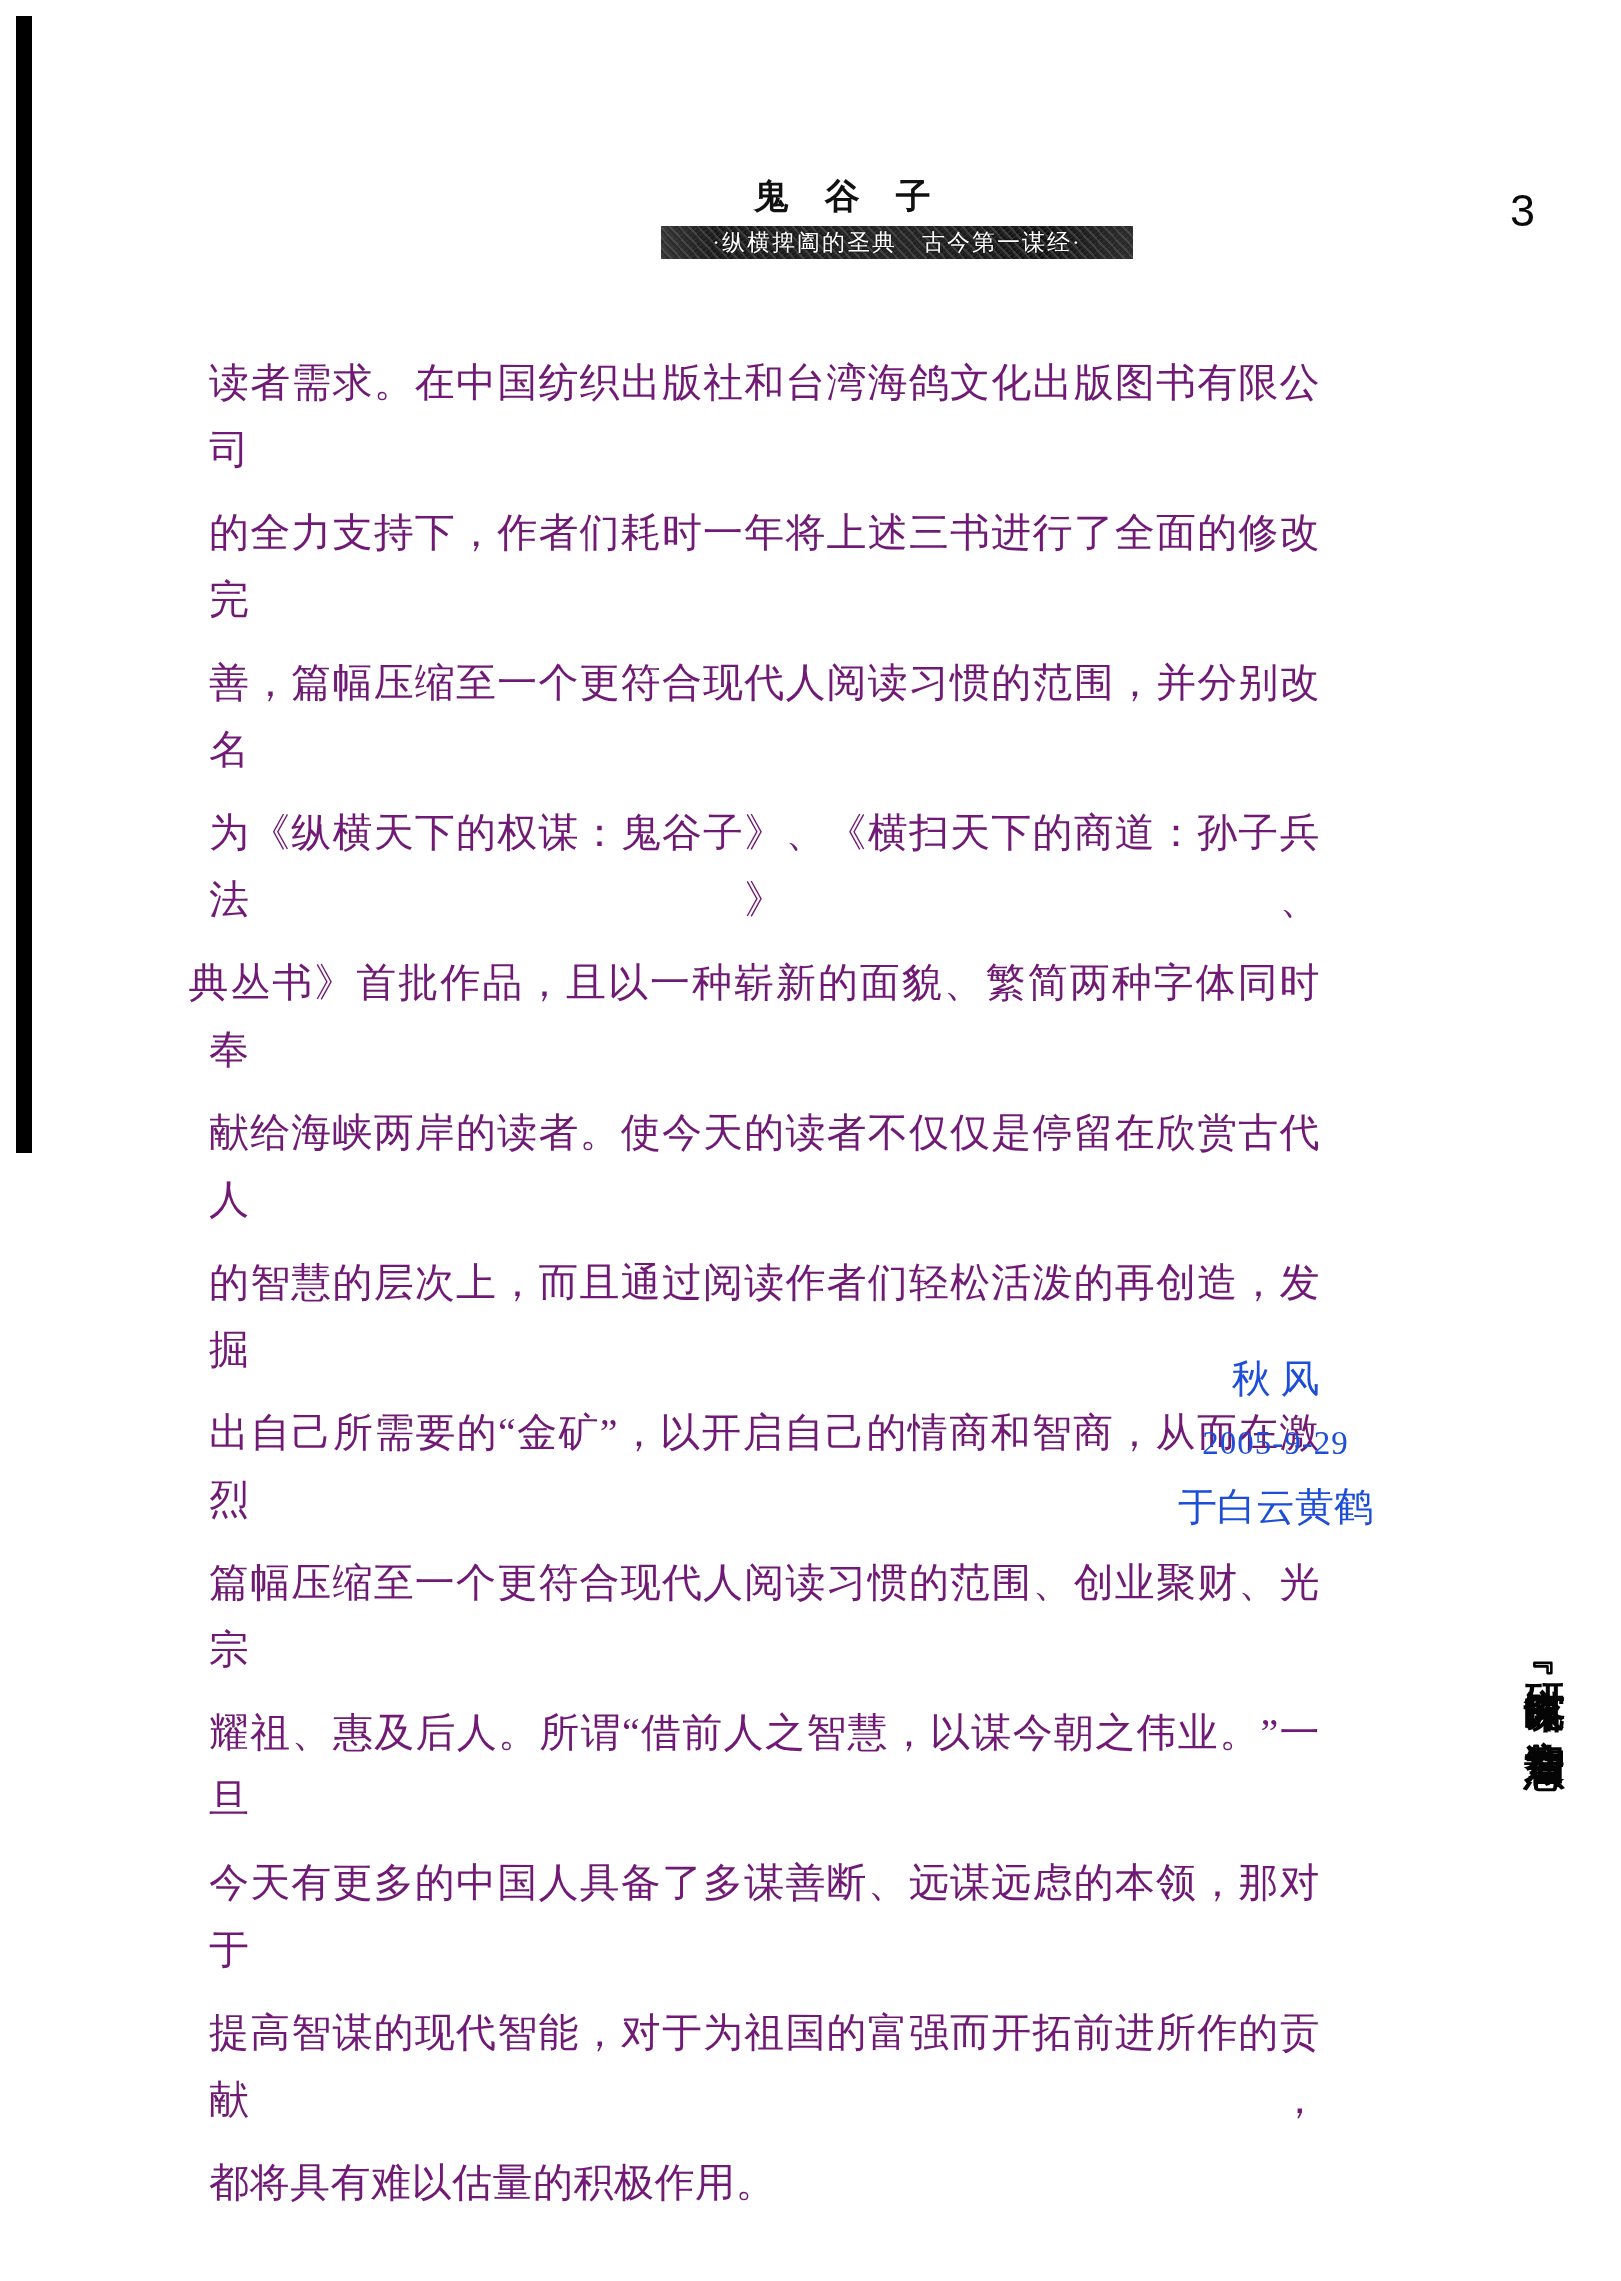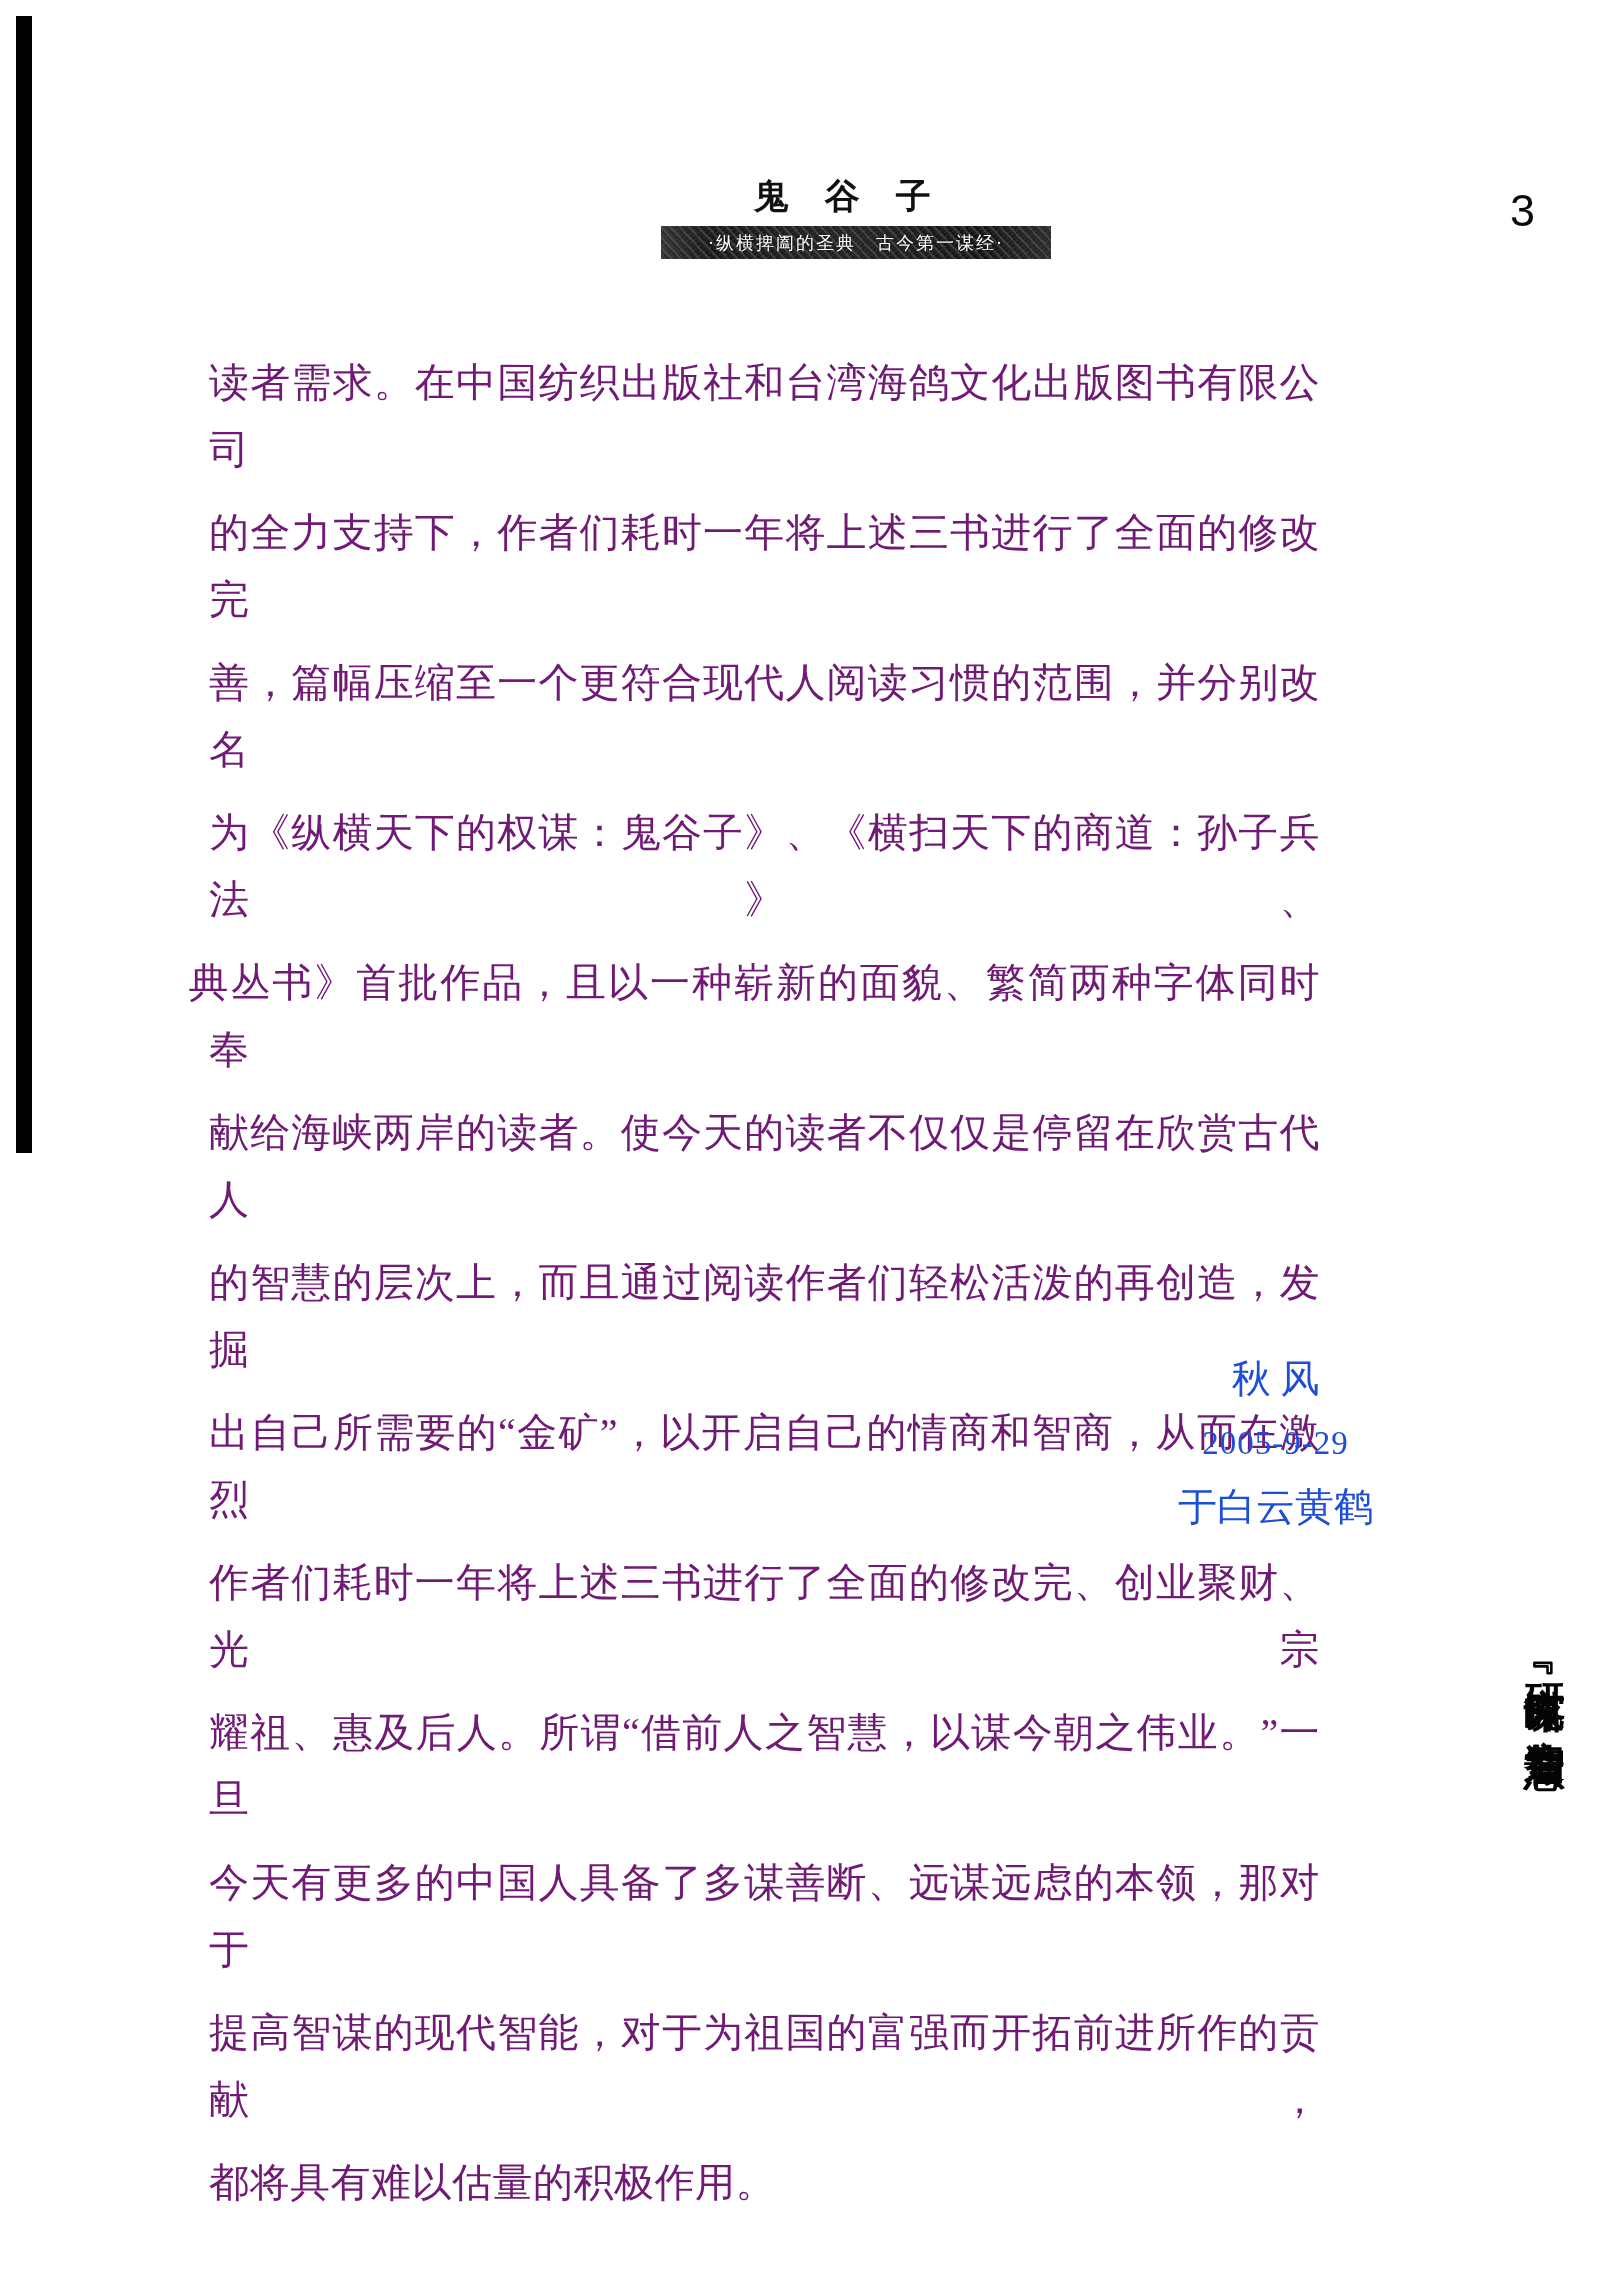--- a/index.html
+++ b/index.html
@@ -30,27 +30,27 @@
     font-size: 35px;
     font-weight: bold;
     letter-spacing: 13.7px;
     color: #111;
     font-family: "Liberation Serif", "DejaVu Serif", serif;
   }
   .header-banner {
     position: absolute;
     left: 645px;
     top: 210px;
-    width: 390px;
+    width: 472px;
     height: 33px;
     display: flex;
     align-items: center;
     justify-content: center;
     color: #ffffff;
-    font-size: 18px;
+    font-size: 23px;
     letter-spacing: 2px;
     background-color: #1d1d1d;
     background-image:
       repeating-linear-gradient(47deg, rgba(90,90,90,.55) 0 2px, rgba(0,0,0,0) 2px 4.9px, rgba(40,40,40,.6) 4.9px 6.9px),
       repeating-linear-gradient(-38deg, rgba(70,70,70,.4) 0 1px, rgba(0,0,0,0) 1px 3.9px),
       linear-gradient(90deg, #3a3a3a 0%, #161616 12%, #242424 50%, #101010 82%, #2e2e2e 100%);
     text-shadow: 0 0 2px #000;
   }
   .page-number {
     position: absolute;
@@ -120,21 +120,21 @@
 
   <div class="body-text">
     <div class="body-line">读者需求。在中国纺织出版社和台湾海鸽文化出版图书有限公司</div>
     <div class="body-line">的全力支持下，作者们耗时一年将上述三书进行了全面的修改完</div>
     <div class="body-line">善，篇幅压缩至一个更符合现代人阅读习惯的范围，并分别改名</div>
     <div class="body-line">为《纵横天下的权谋：鬼谷子》、《横扫天下的商道：孙子兵法》、</div>
     <div class="body-line">典丛书》首批作品，且以一种崭新的面貌、繁简两种字体同时奉</div>
     <div class="body-line">献给海峡两岸的读者。使今天的读者不仅仅是停留在欣赏古代人</div>
     <div class="body-line">的智慧的层次上，而且通过阅读作者们轻松活泼的再创造，发掘</div>
     <div class="body-line">出自己所需要的“金矿”，以开启自己的情商和智商，从而在激烈</div>
-    <div class="body-line">作者们耗时一年将上述三书进行了全面的修改完、创业聚财、光宗</div>
+    <div class="body-line">篇幅压缩至一个更符合现代人阅读习惯的范围、创业聚财、光宗</div>
     <div class="body-line">耀祖、惠及后人。所谓“借前人之智慧，以谋今朝之伟业。”一旦</div>
     <div class="body-line">今天有更多的中国人具备了多谋善断、远谋远虑的本领，那对于</div>
     <div class="body-line">提高智谋的现代智能，对于为祖国的富强而开拓前进所作的贡献，</div>
     <div class="body-line">都将具有难以估量的积极作用。</div>
   </div>
 
   <div class="signature">
     <div class="sig-row sig-name">秋 风</div>
     <div class="sig-row sig-date">2005-9-29</div>
     <div class="sig-row sig-place">于白云黄鹤</div>

